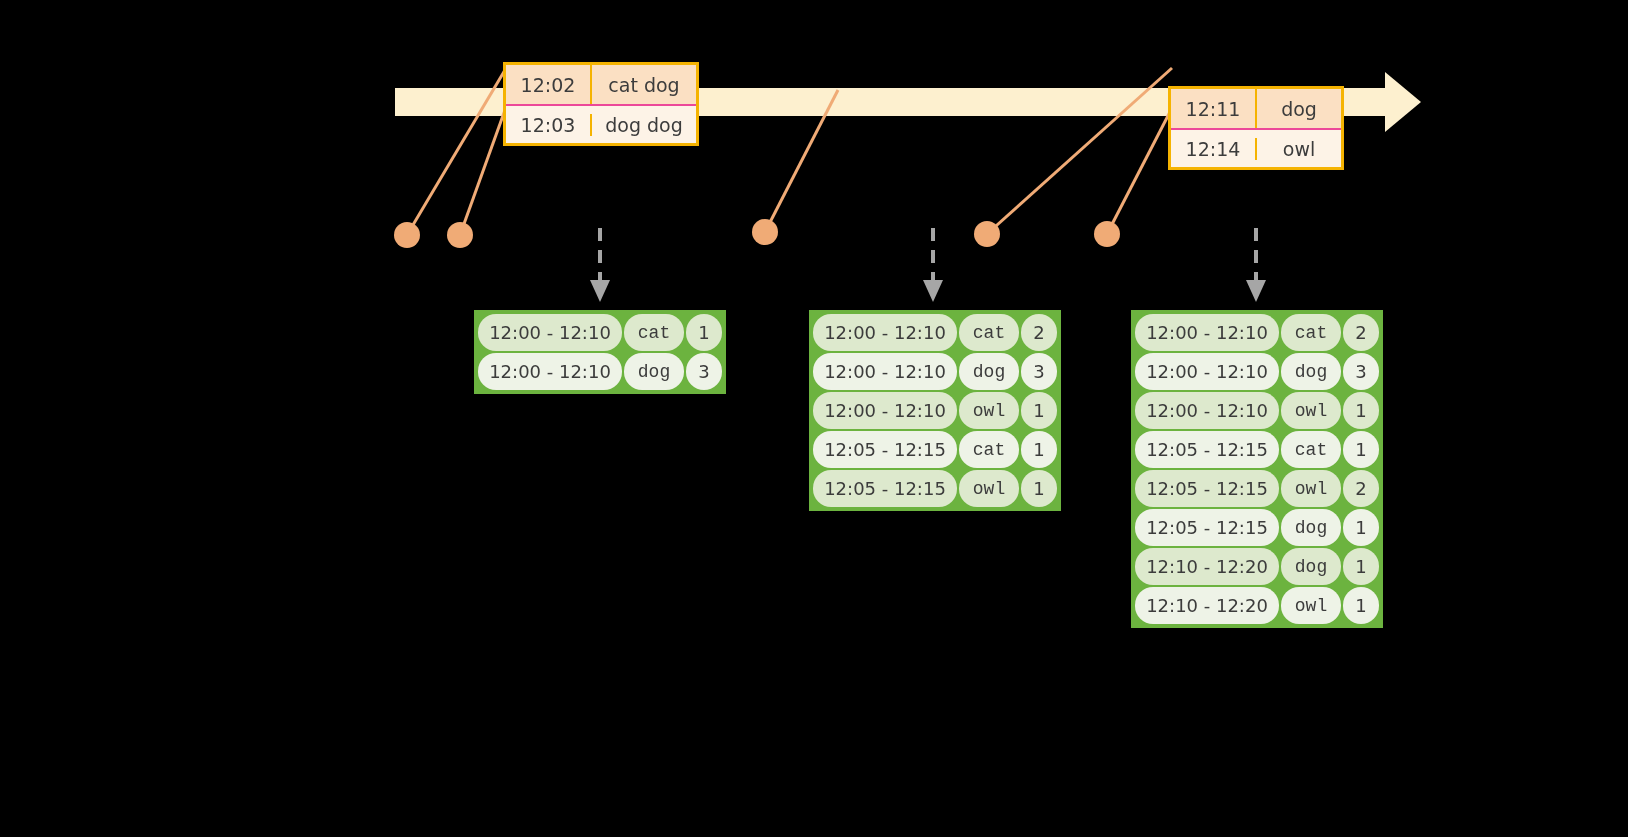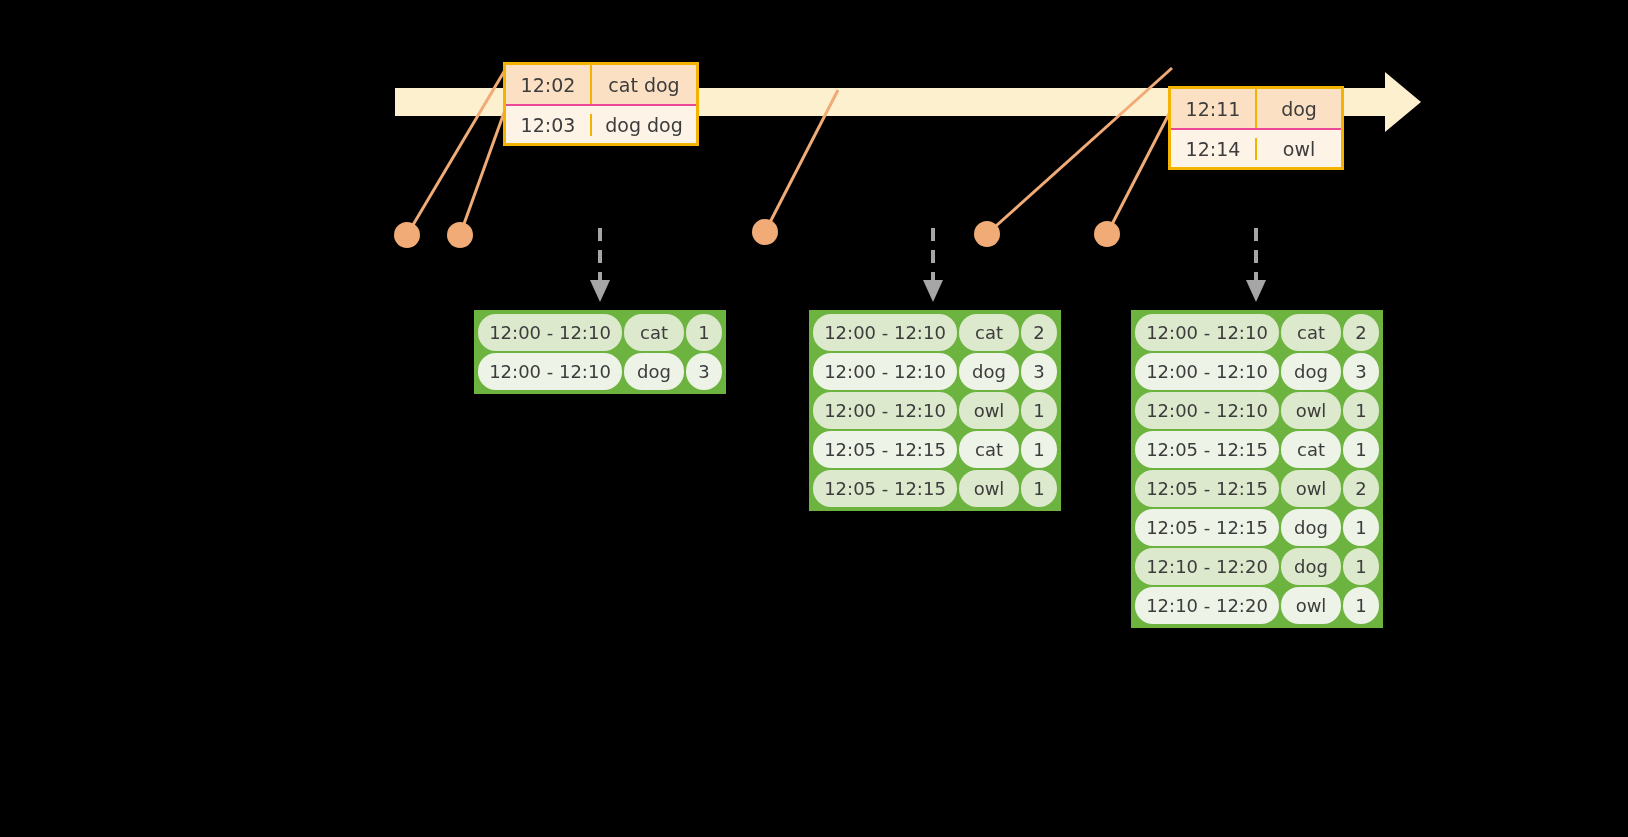--- a/index.html
+++ b/index.html
@@ -110,21 +110,21 @@
   .cell {
     display: flex;
     align-items: center;
     justify-content: center;
     font-size: 18px;
     box-sizing: border-box;
     border-radius: 18px;
   }
   .cell + .cell { margin-left: 2px; }
   .c-window { width: 144px; }
-  .c-key    { width: 60px; }
+  .c-key    { width: 60px; font-family: Liberation Mono, monospace; }
   .c-count  { width: 36px; }
 
   #result-table-1 { left: 474px; top: 310px; }
   #result-table-2 { left: 809px; top: 310px; }
   #result-table-3 { left: 1131px; top: 310px; }
 
   
   .down-arrow {
     position: absolute;
     width: 30px;

